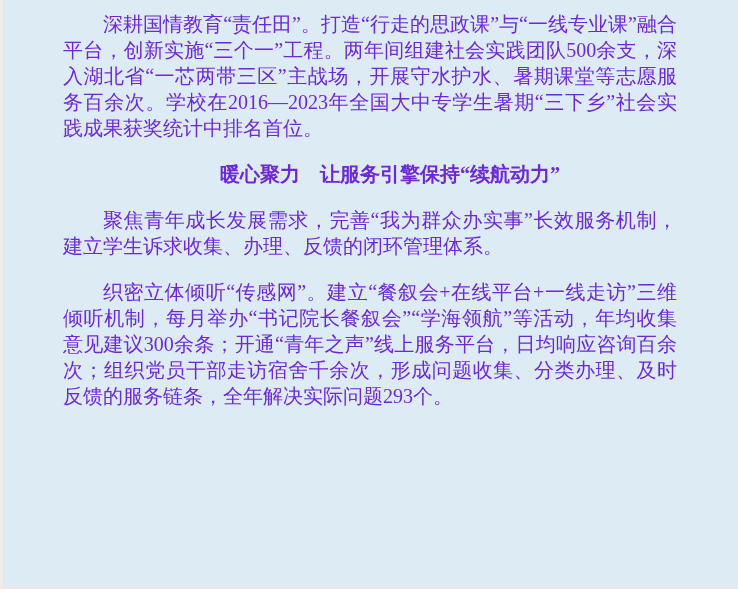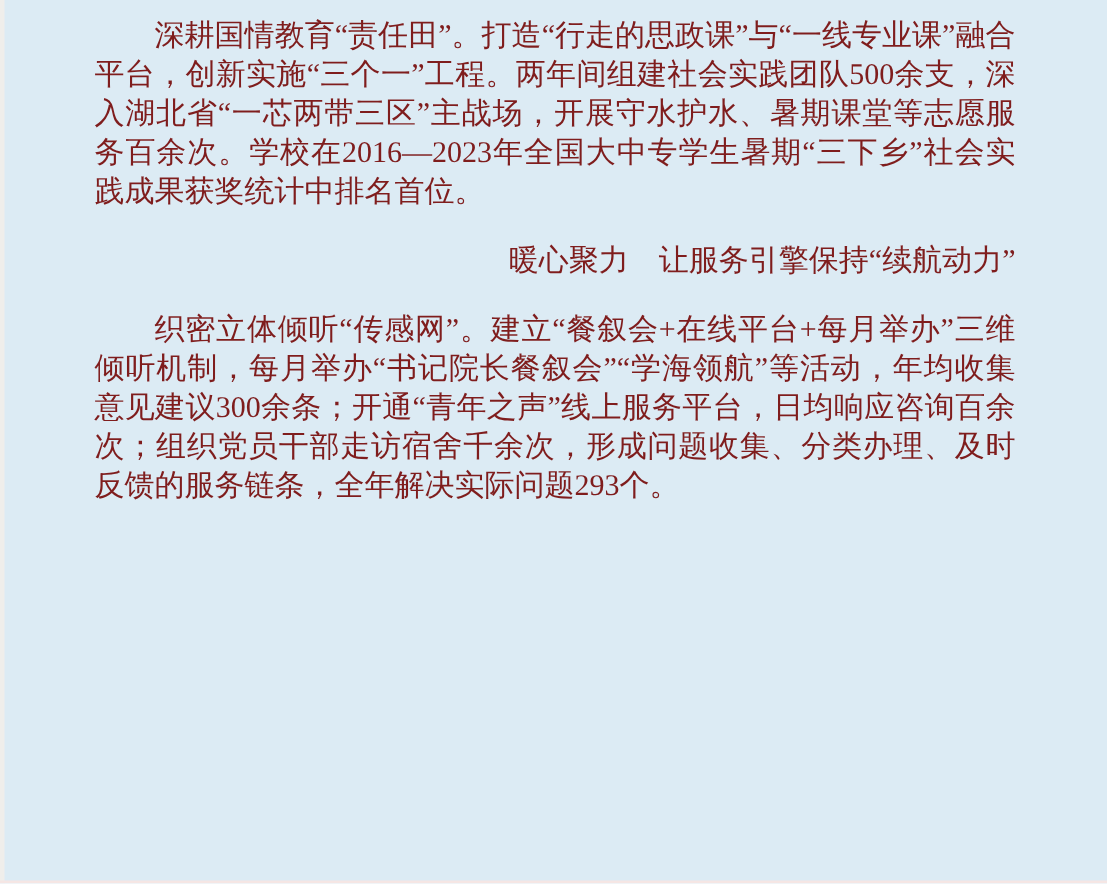--- a/index.html
+++ b/index.html
@@ -40,31 +40,32 @@
     font-family: "Liberation Serif", "DejaVu Serif", serif;
     font-size: 20px;
     line-height: 26px;
   }
   .content p {
     margin: 0 0 20px 0;
     text-indent: 2em;
     text-align: justify;
   }
   .content p.heading-para {
-    font-weight: 400;
-    text-align: right;
+    font-weight: 700;
+    text-align: center;
   }
   .content p:last-child {
     margin-bottom: 0;
   }
 </style>
 </head>
 <body>
 
 <div class="page" style="background: rgb(220, 235, 244);">
   <div class="edge-left" style="background: rgb(239, 238, 235);"></div>
   <div class="edge-bottom" style="background: rgb(245, 230, 228);"></div>
-  <div class="content" style="color: #7f1d1d;">
+  <div class="content" style="color: #6d28d9;">
     <p class="body-para">深耕国情教育“责任田”。打造“行走的思政课”与“一线专业课”融合平台，创新实施“三个一”工程。两年间组建社会实践团队500余支，深入湖北省“一芯两带三区”主战场，开展守水护水、暑期课堂等志愿服务百余次。学校在2016—2023年全国大中专学生暑期“三下乡”社会实践成果获奖统计中排名首位。</p>
     <p class="heading-para">暖心聚力　让服务引擎保持“续航动力”</p>
-    <p class="body-para">织密立体倾听“传感网”。建立“餐叙会+在线平台+每月举办”三维倾听机制，每月举办“书记院长餐叙会”“学海领航”等活动，年均收集意见建议300余条；开通“青年之声”线上服务平台，日均响应咨询百余次；组织党员干部走访宿舍千余次，形成问题收集、分类办理、及时反馈的服务链条，全年解决实际问题293个。</p>
+    <p class="body-para">聚焦青年成长发展需求，完善“我为群众办实事”长效服务机制，建立学生诉求收集、办理、反馈的闭环管理体系。</p>
+    <p class="body-para">织密立体倾听“传感网”。建立“餐叙会+在线平台+一线走访”三维倾听机制，每月举办“书记院长餐叙会”“学海领航”等活动，年均收集意见建议300余条；开通“青年之声”线上服务平台，日均响应咨询百余次；组织党员干部走访宿舍千余次，形成问题收集、分类办理、及时反馈的服务链条，全年解决实际问题293个。</p>
   </div>
 </div>
 
 </body></html>

